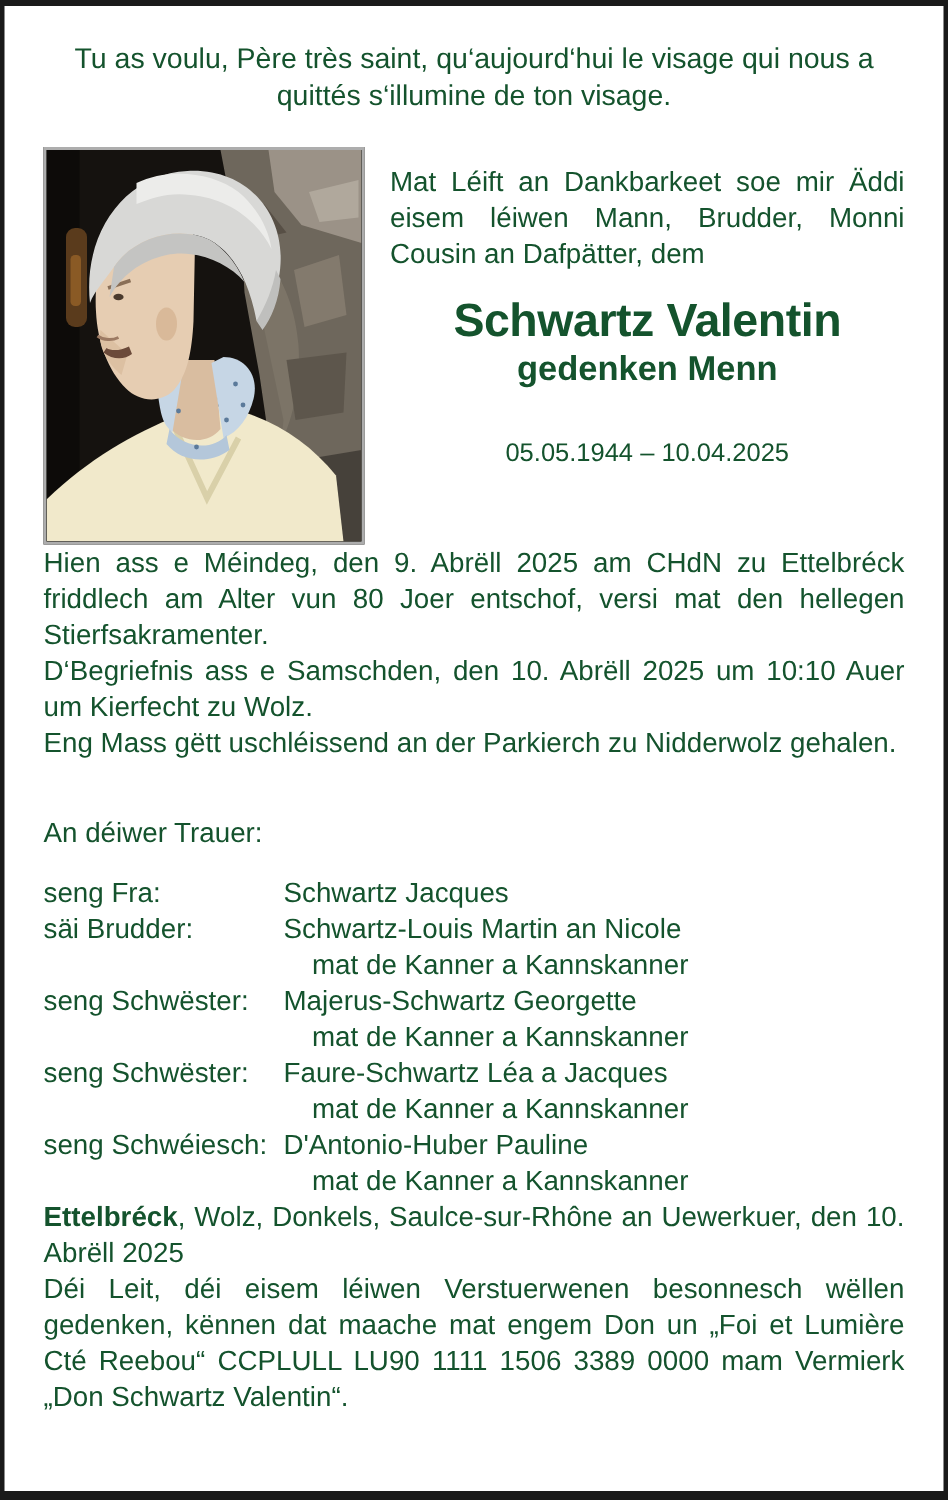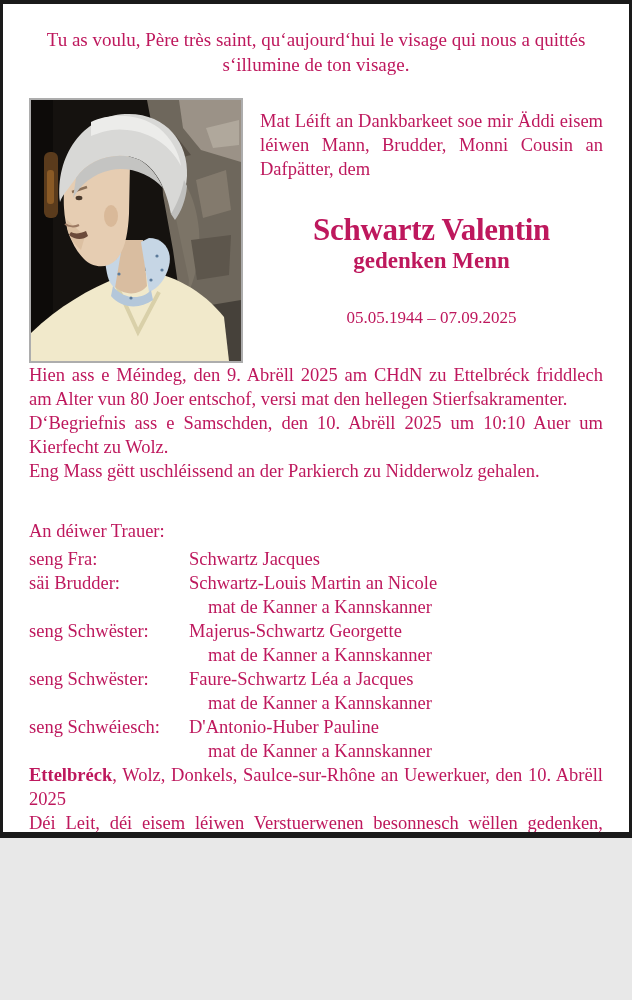--- a/index.html
+++ b/index.html
@@ -1,50 +1,50 @@
 <!DOCTYPE html>
 <html><head>
 <meta charset="utf-8">
 <style>
   html,body{margin:0;padding:0;background:#e8e8e8;}
   .page{
-    width:632px;height:838px;box-sizing:border-box;
+    width:632px;height:1000px;box-sizing:border-box;
     margin:0 auto;background:#ffffff;
     border:solid #1a1a1a;border-width:4px 3px 6px 3px;
-    font-family:Liberation Serif, serif;
-    color:#be185d;overflow:hidden;
+    font-family:Liberation Sans, sans-serif;
+    color:#14532d;overflow:hidden;
   }
   .inner{padding:0 26px;}
   .quote{
     margin:23px auto 0 auto;max-width:566px;text-align:center;
     font-size:19px;line-height:25px;font-weight:500;
   }
   .top-row{display:flex;margin-top:21px;}
   .photo-frame{
     width:210px;height:261px;flex:0 0 210px;
     border:2px solid #adadad;background:#15120f;overflow:hidden;
   }
   .photo-frame svg{display:block;}
   .right-col{flex:1;padding-left:17px;}
   .intro{
     margin:11px 0 0 0;font-size:18.5px;line-height:24px;
     text-align:justify;text-justify:inter-word;
   }
-  .name-block{text-align:center;margin-top:32px;}
+  .name-block{text-align:center;margin-top:16px;}
   .name{font-size:31px;line-height:34px;font-weight:700;letter-spacing:-0.3px;}
   .alias{font-size:23px;line-height:28px;font-weight:700;}
   .dates{text-align:center;margin-top:33px;font-size:17px;}
   p.body{
     margin:0;font-size:18.5px;line-height:24px;
     text-align:justify;text-justify:inter-word;
   }
   .para-death{margin-top:17px;}
   .para-funeral{margin-top:24px;}
   .trauer-heading{margin-top:36px;font-size:18.5px;line-height:24px;}
-  .family{margin-top:4px;}
+  .family{margin-top:16px;}
   .fam-row{display:flex;font-size:18.5px;line-height:24px;}
   .fam-label{flex:0 0 160px;}
   .fam-lines{flex:1;}
   .fam-line2{padding-left:19px;}
   .fam-line2:empty{display:none;}
   .closing{font-size:18.5px;line-height:24px;margin-top:0;}
   .dateline{margin-top:24px;}
   .dateline strong{font-weight:700;}
   .donation{margin-top:24px;}
 </style>
@@ -114,21 +114,21 @@
           </g>
         </svg>
       </div>
 
       <div class="right-col">
         <p class="intro">Mat Léift an Dankbarkeet soe mir Äddi eisem léiwen Mann, Brudder, Monni Cousin an Dafpätter, dem</p>
         <div class="name-block">
           <div class="name">Schwartz Valentin</div>
           <div class="alias">gedenken Menn</div>
         </div>
-        <div class="dates">05.05.1944 – 07.09.2025</div>
+        <div class="dates">05.05.1944 – 10.04.2025</div>
       </div>
     </div>
 
     <p class="body para-death">Hien ass e Méindeg, den 9. Abrëll 2025 am CHdN zu Ettelbréck friddlech am Alter vun 80 Joer entschof, versi mat den hellegen Stierfsakramenter.</p>
 
     <p class="body para-funeral">D‘Begriefnis ass e Samschden, den 10. Abrëll 2025 um 10:10 Auer um Kierfecht zu Wolz.</p>
     <p class="body">Eng Mass gëtt uschléissend an der Parkierch zu Nidderwolz gehalen.</p>
 
     <div class="trauer-heading">An déiwer Trauer:</div>
 

